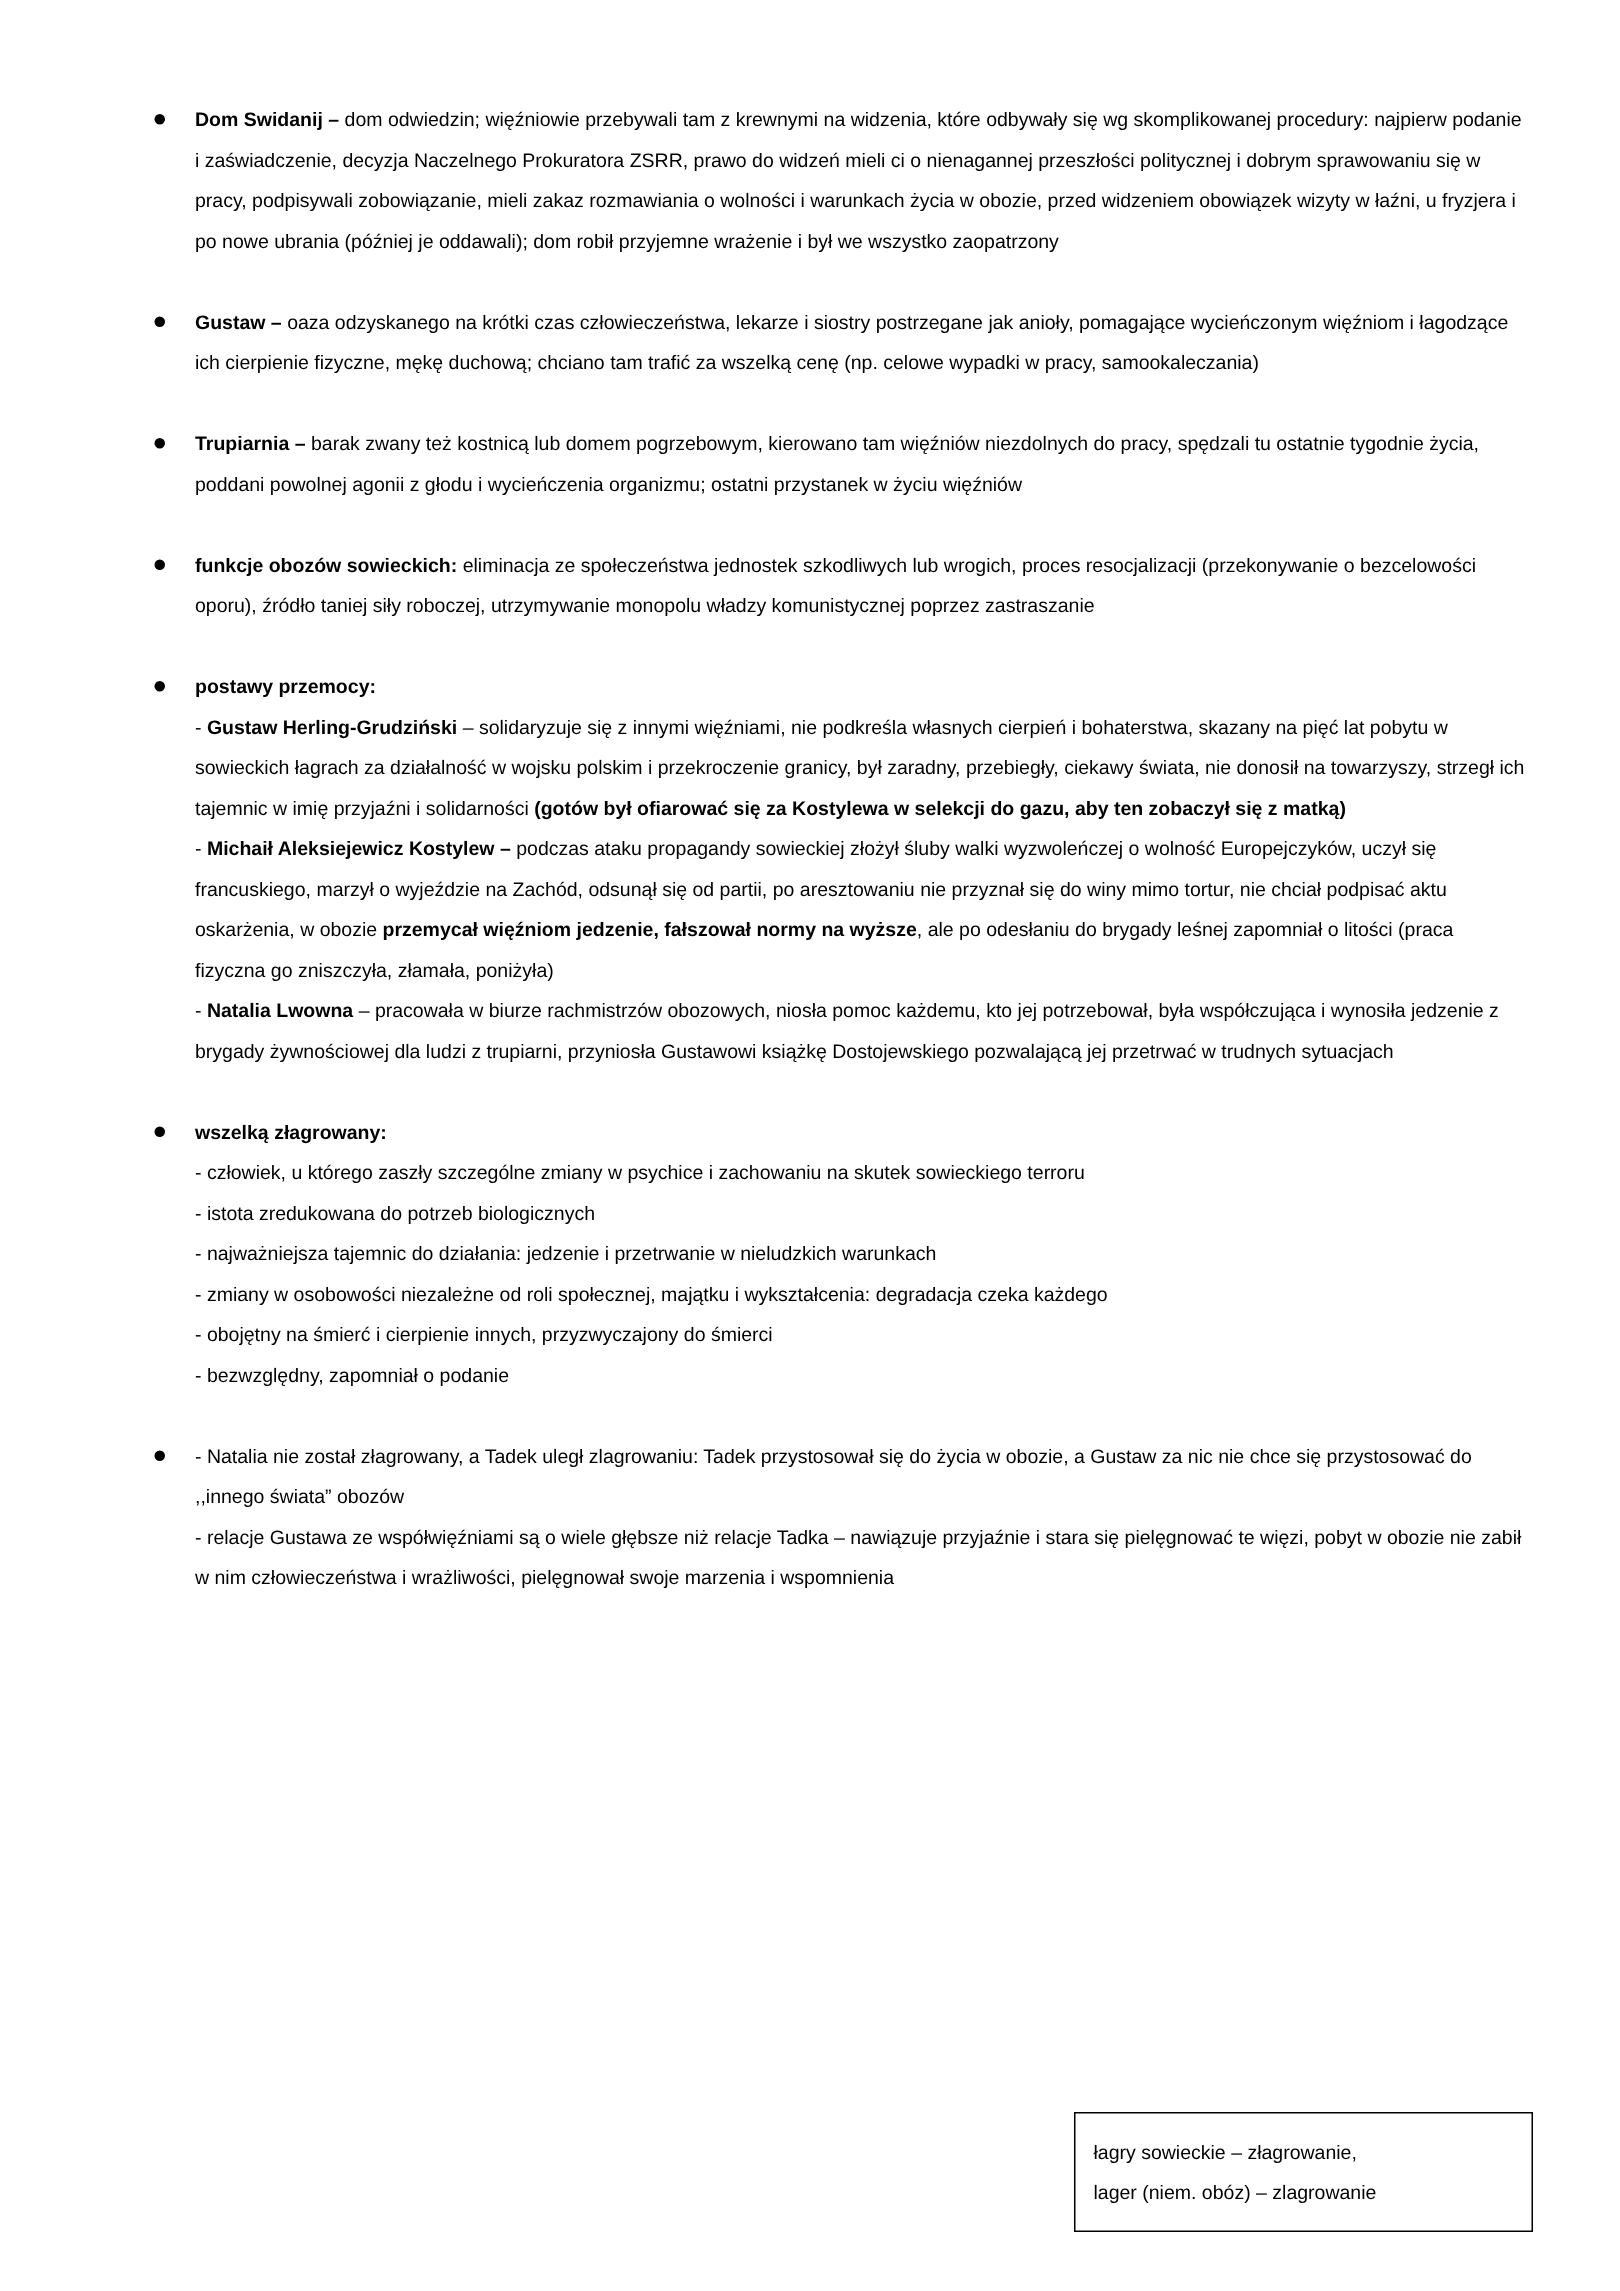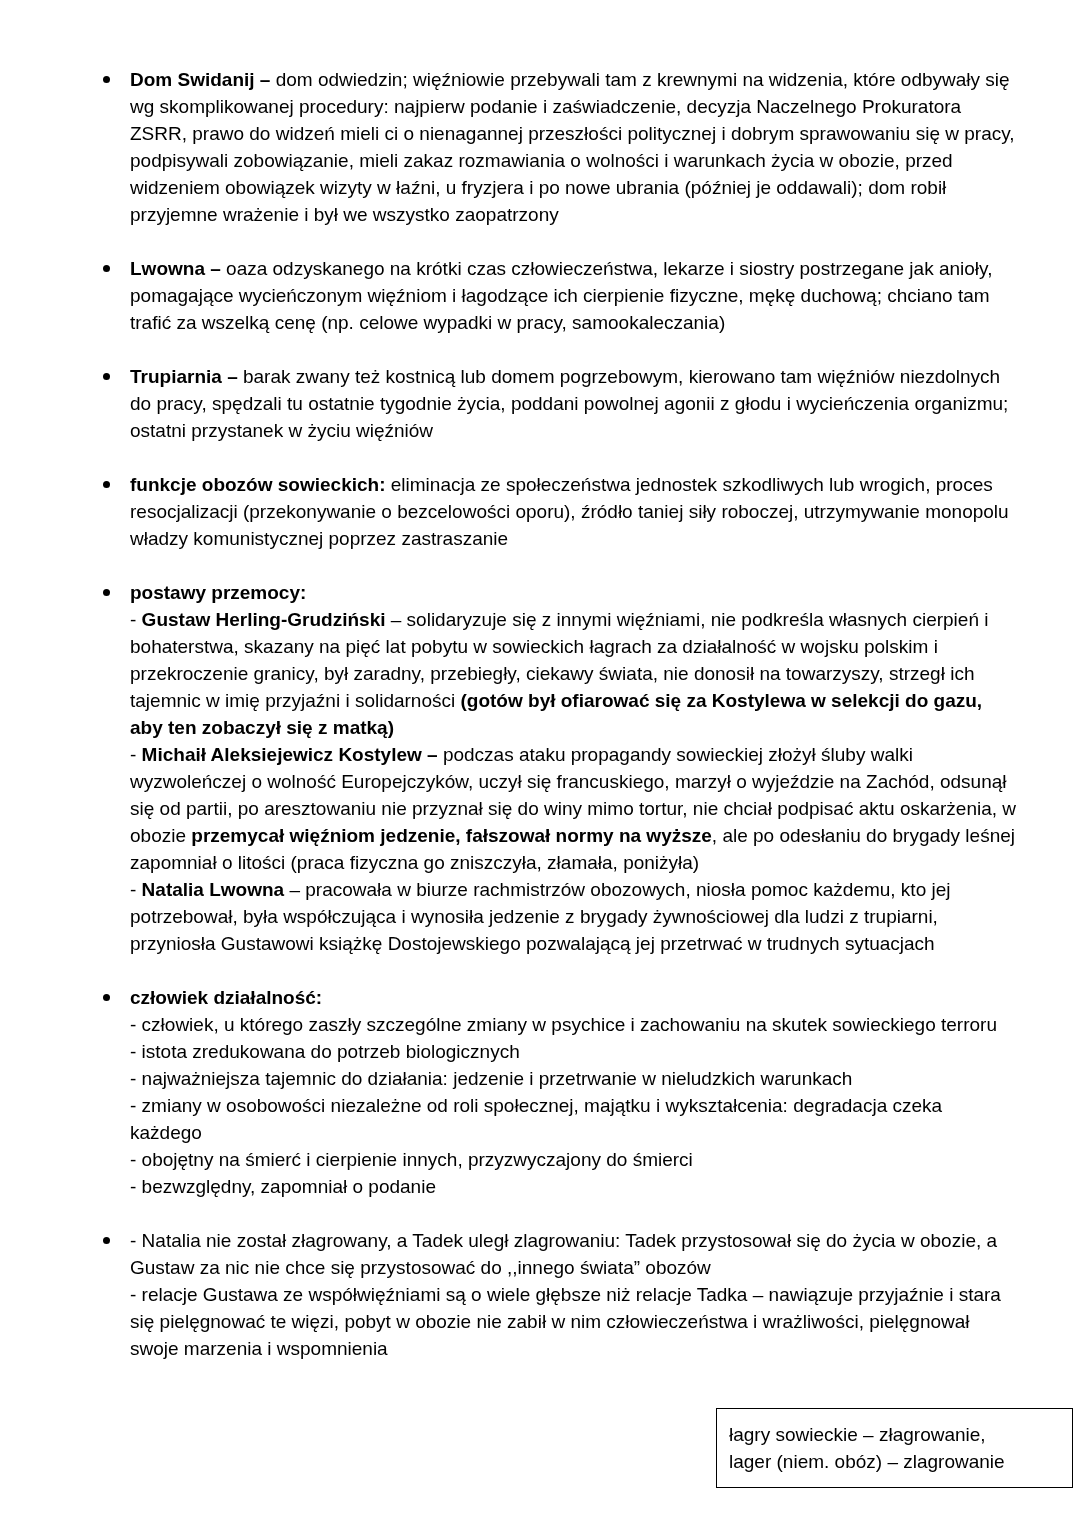--- a/index.html
+++ b/index.html
@@ -4,21 +4,21 @@
 <style>
   * { box-sizing: border-box; }
   html, body { margin: 0; padding: 0; background: #ffffff; }
   .page {
     position: relative;
     width: 1080px;
     height: 1527px;
     background: #ffffff;
     color: #000000;
     font-family: "Liberation Sans", sans-serif;
-    font-size: 19px;
+    font-size: 13px;
     line-height: 27px;
     overflow: hidden;
   }
   .content {
     position: absolute;
     top: 66px;
     left: 130px;
     width: 888px;
   }
   ul.bullets {
@@ -39,53 +39,53 @@
     height: 7px;
     border-radius: 50%;
     background: #000;
   }
   .para { margin: 0; }
   .bold { font-weight: bold; }
   .note-box {
     position: absolute;
     left: 716px;
     top: 1408px;
-    width: 357px;
+    width: 306px;
     border: 1px solid #000;
     padding: 12px 12px;
     line-height: 27px;
     background: #ffffff;
   }
 </style>
 </head>
 <body>
 
 <div class="page">
   <div class="content">
     <ul class="bullets">
         <li>
           <div class="para"><span class="bold">Dom Swidanij – </span><span>dom odwiedzin; więźniowie przebywali tam z krewnymi na widzenia, które odbywały się wg skomplikowanej procedury: najpierw podanie i zaświadczenie, decyzja Naczelnego Prokuratora ZSRR, prawo do widzeń mieli ci o nienagannej przeszłości politycznej i dobrym sprawowaniu się w pracy, podpisywali zobowiązanie, mieli zakaz rozmawiania o wolności i warunkach życia w obozie, przed widzeniem obowiązek wizyty w łaźni, u fryzjera i po nowe ubrania (później je oddawali); dom robił przyjemne wrażenie i był we wszystko zaopatrzony</span></div>
         </li>
         <li>
-          <div class="para"><span class="bold">Lwowna – </span><span>oaza odzyskanego na krótki czas człowieczeństwa, lekarze i siostry postrzegane jak anioły, pomagające wycieńczonym więźniom i łagodzące ich cierpienie fizyczne, mękę duchową; chciano tam trafić za wszelką cenę (np. celowe wypadki w pracy, samookaleczania)</span></div>
+          <div class="para"><span class="bold">Gustaw – </span><span>oaza odzyskanego na krótki czas człowieczeństwa, lekarze i siostry postrzegane jak anioły, pomagające wycieńczonym więźniom i łagodzące ich cierpienie fizyczne, mękę duchową; chciano tam trafić za wszelką cenę (np. celowe wypadki w pracy, samookaleczania)</span></div>
         </li>
         <li>
           <div class="para"><span class="bold">Trupiarnia – </span><span>barak zwany też kostnicą lub domem pogrzebowym, kierowano tam więźniów niezdolnych do pracy, spędzali tu ostatnie tygodnie życia, poddani powolnej agonii z głodu i wycieńczenia organizmu; ostatni przystanek w życiu więźniów</span></div>
         </li>
         <li>
           <div class="para"><span class="bold">funkcje obozów sowieckich: </span><span>eliminacja ze społeczeństwa jednostek szkodliwych lub wrogich, proces resocjalizacji (przekonywanie o bezcelowości oporu), źródło taniej siły roboczej, utrzymywanie monopolu władzy komunistycznej poprzez zastraszanie</span></div>
         </li>
         <li>
           <div class="para"><span class="bold">postawy przemocy:</span></div>
           <div class="para"><span>- </span><span class="bold">Gustaw Herling-Grudziński </span><span>– solidaryzuje się z innymi więźniami, nie podkreśla własnych cierpień i bohaterstwa, skazany na pięć lat pobytu w sowieckich łagrach za działalność w wojsku polskim i przekroczenie granicy, był zaradny, przebiegły, ciekawy świata, nie donosił na towarzyszy, strzegł ich tajemnic w imię przyjaźni i solidarności </span><span class="bold">(gotów był ofiarować się za Kostylewa w selekcji do gazu, aby ten zobaczył się z matką)</span></div>
           <div class="para"><span>- </span><span class="bold">Michaił Aleksiejewicz Kostylew – </span><span> podczas ataku propagandy sowieckiej złożył śluby walki wyzwoleńczej o wolność Europejczyków, uczył się francuskiego, marzył o wyjeździe na Zachód, odsunął się od partii, po aresztowaniu nie przyznał się do winy mimo tortur, nie chciał podpisać aktu oskarżenia, w obozie </span><span class="bold">przemycał więźniom jedzenie, fałszował normy na wyższe</span><span>, ale po odesłaniu do brygady leśnej zapomniał o litości (praca fizyczna go zniszczyła, złamała, poniżyła)</span></div>
           <div class="para"><span>- </span><span class="bold">Natalia Lwowna </span><span>– pracowała w biurze rachmistrzów obozowych, niosła pomoc każdemu, kto jej potrzebował, była współczująca i wynosiła jedzenie z brygady żywnościowej dla ludzi z trupiarni, przyniosła Gustawowi książkę Dostojewskiego pozwalającą jej przetrwać w trudnych sytuacjach</span></div>
         </li>
         <li>
-          <div class="para"><span class="bold">człowiek działalność:</span></div>
+          <div class="para"><span class="bold">wszelką złagrowany:</span></div>
           <div class="para"><span>- człowiek, u którego zaszły szczególne zmiany w psychice i zachowaniu na skutek sowieckiego terroru</span></div>
           <div class="para"><span>- istota zredukowana do potrzeb biologicznych</span></div>
           <div class="para"><span>- najważniejsza tajemnic do działania: jedzenie i przetrwanie w nieludzkich warunkach</span></div>
           <div class="para"><span>- zmiany w osobowości niezależne od roli społecznej, majątku i wykształcenia: degradacja czeka każdego</span></div>
           <div class="para"><span>- obojętny na śmierć i cierpienie innych, przyzwyczajony do śmierci</span></div>
           <div class="para"><span>- bezwzględny, zapomniał o podanie</span></div>
         </li>
         <li>
           <div class="para"><span>- Natalia nie został złagrowany, a Tadek uległ zlagrowaniu: Tadek przystosował się do życia w obozie, a Gustaw za nic nie chce się przystosować do ,,innego świata” obozów</span></div>
           <div class="para"><span>- relacje Gustawa ze współwięźniami są o wiele głębsze niż relacje Tadka – nawiązuje przyjaźnie i stara się pielęgnować te więzi, pobyt w obozie nie zabił w nim człowieczeństwa i wrażliwości, pielęgnował swoje marzenia i wspomnienia</span></div>

